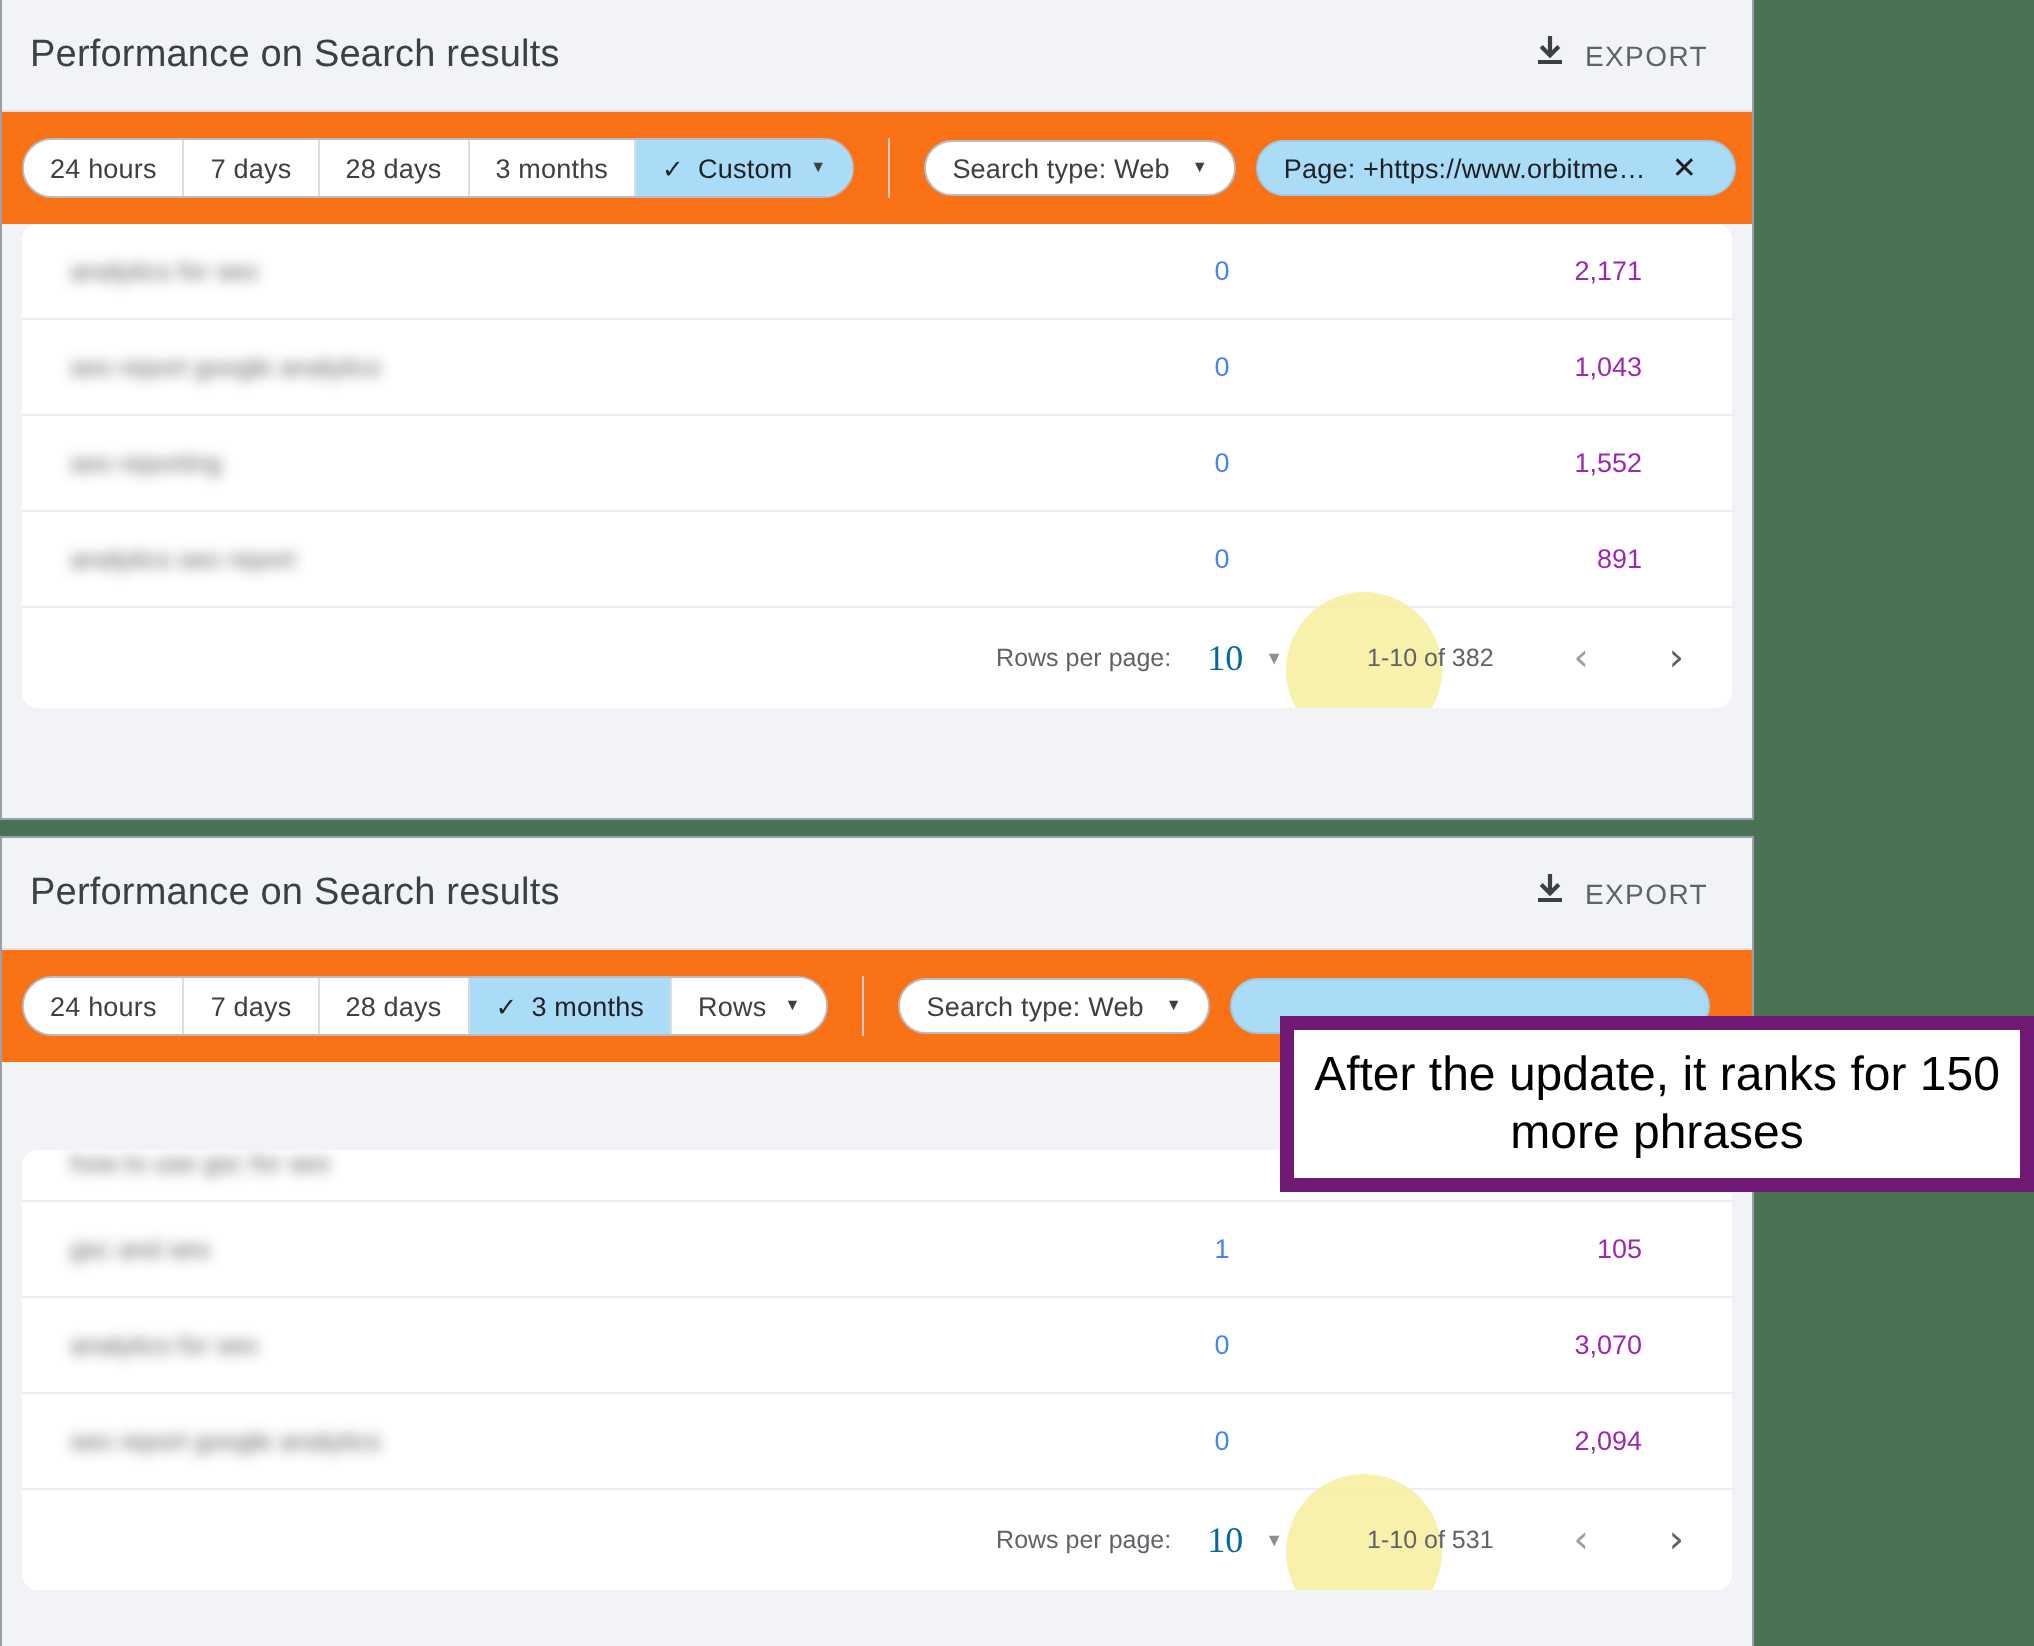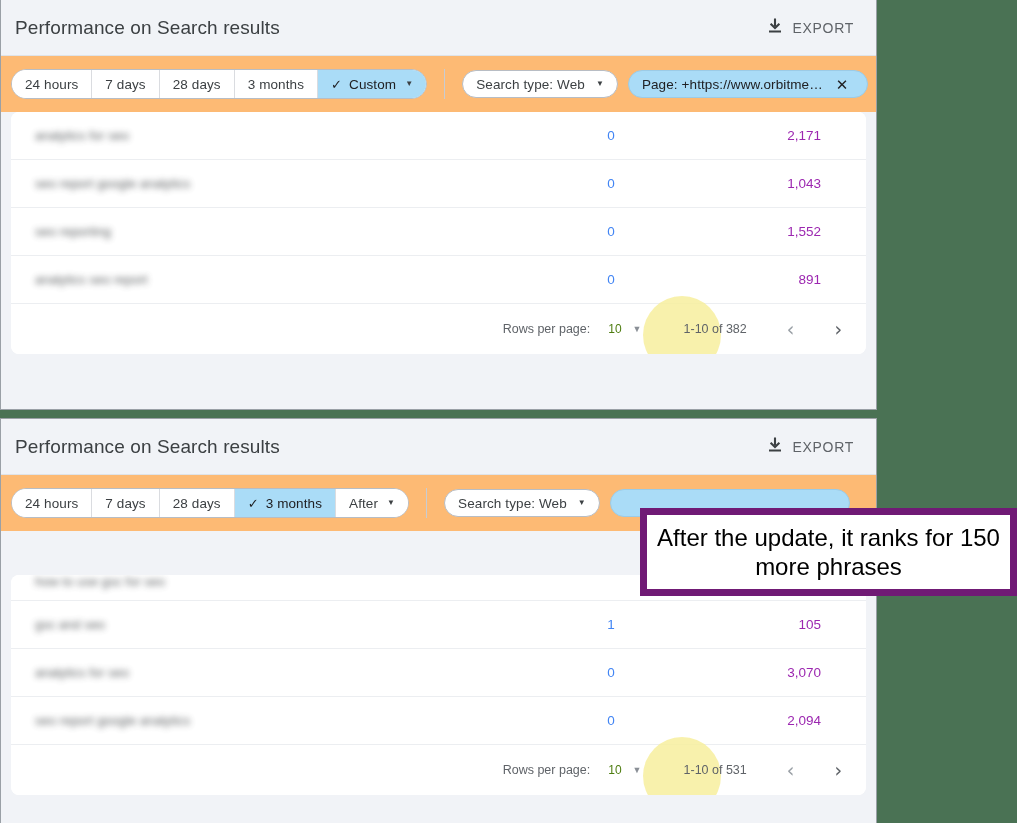--- a/index.html
+++ b/index.html
@@ -62,21 +62,21 @@
     font-weight: 500;
   }
   .dl-icon { display: block; }
 
   
   .filter-bar {
     height: 56px;
     display: flex;
     align-items: center;
     padding: 0 0 0 10px;
-    background: #fdba74;
+    background: #f97316;
     box-sizing: border-box;
   }
 
   .seg-group {
     display: flex;
     border: 1px solid #b8bdc4;
     border-radius: 16px;
     overflow: hidden;
     height: 28px;
     background: #fff;
@@ -197,23 +197,24 @@
     height: 50px;
     background: #fff;
     padding-right: 24px;
     position: relative;
   }
   .pager-label {
     font-size: 12.5px;
     color: #5f6368;
   }
   .rows-val {
-    font-size: 12px;
-    color: #4d7c0f;
+    font-size: 18px;
+    color: #0369a1;
     margin-left: 18px;
+    font-family: Liberation Serif, serif;
   }
   .rows-caret {
     margin-left: 11px;
     font-size: 9px;
     color: #8a8f96;
     line-height: 1;
   }
   .range-text {
     font-size: 12.5px;
     color: #5f6368;
@@ -376,21 +377,21 @@
         <span>7 days</span>
       </div>
       <div class="seg">
         <span>28 days</span>
       </div>
       <div class="seg active">
         <span class="chk">✓</span>
         <span>3 months</span>
       </div>
       <div class="seg">
-        <span>After</span>
+        <span>Rows</span>
         <span class="caret">▼</span>
       </div>
     </div>
 
     <div class="sep"></div>
 
     <div class="chip">
       <span>Search type: Web</span>
       <span class="caret">▼</span>
     </div>

